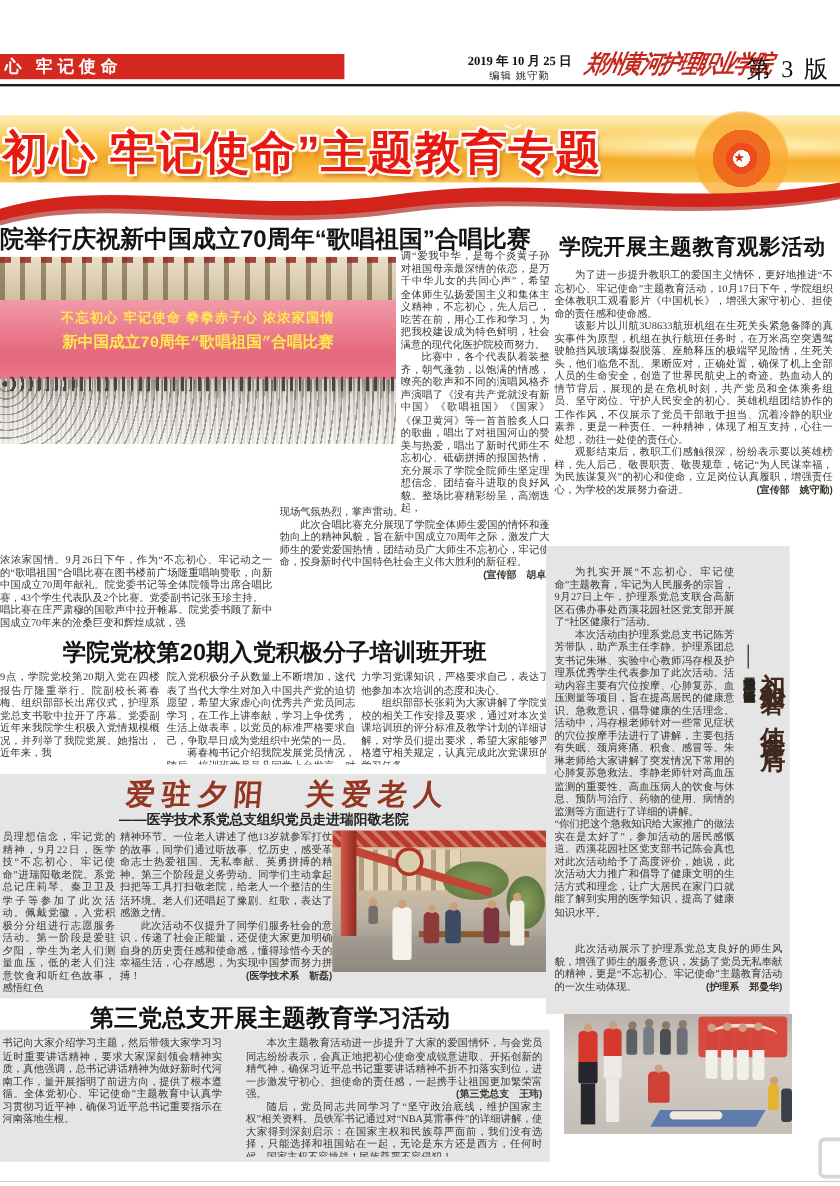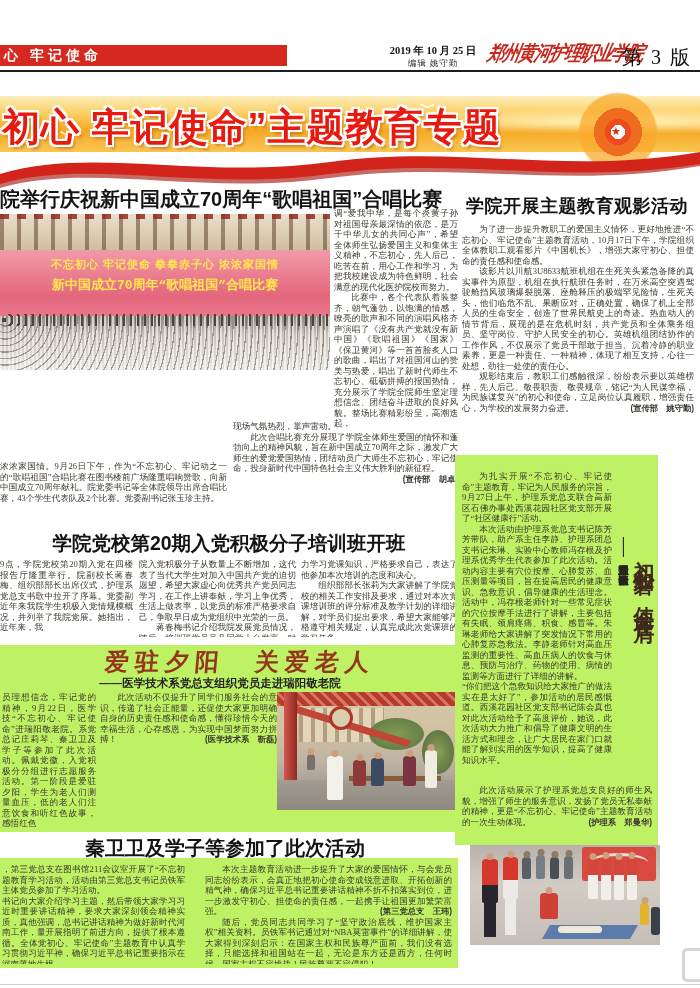--- a/index.html
+++ b/index.html
@@ -3,21 +3,21 @@
 <meta charset="utf-8">
 <style>
   html,body{margin:0;padding:0;}
   body{width:700px;height:988px;background:#fff;font-family:"Liberation Serif",serif;position:relative;overflow:hidden;}
   .abs{position:absolute;}
   .bt{font-size:8.6px;line-height:10.5px;color:#3b352e;text-align:justify;overflow:hidden;}
   .bt p{margin:0;text-indent:2em;}
   .bt p.ni{text-indent:0;}
   .sig{font-weight:bold;float:right;font-family:"Liberation Sans",sans-serif;font-size:8.3px;}
   .hl{font-family:"Liberation Sans",sans-serif;font-weight:bold;color:#141414;white-space:nowrap;}
-  .panel{background:#bef264;}
+  .panel{background:#e5e5e5;}
   .vert{writing-mode:vertical-rl;}
   .fg{position:absolute;border-radius:4px 4px 2px 2px;}
   .fg::before{content:"";position:absolute;top:-6px;left:50%;transform:translateX(-50%);width:7px;height:7px;border-radius:50%;background:#cda07c;}
   .fg.dk::before{background:#8d7a68;}
   .dove{position:absolute;color:rgba(255,255,255,.9);font-size:13px;font-weight:bold;font-family:"DejaVu Sans",sans-serif;}
 </style>
 </head>
 <body>
 
 <div class="abs" style="left:0;top:0;width:700px;height:96px;">
@@ -67,20 +67,21 @@
     repeating-radial-gradient(circle at 4px 6px,#4e443c 0 2.2px,rgba(0,0,0,0) 2.2px 7px);"></div>
 </div>
 
 <div class="abs bt" style="left:334px;top:208px;width:124px;height:230px;">
   <p class="ni">调“爱我中华，是每个炎黄子孙对祖国母亲最深情的依恋，是万千中华儿女的共同心声”，希望全体师生弘扬爱国主义和集体主义精神，不忘初心，先人后己，吃苦在前，用心工作和学习，为把我校建设成为特色鲜明，社会满意的现代化医护院校而努力。</p>
   <p>比赛中，各个代表队着装整齐，朝气蓬勃，以饱满的情感，嘹亮的歌声和不同的演唱风格齐声演唱了《没有共产党就没有新中国》《歌唱祖国》《国家》《保卫黄河》等一首首脍炙人口的歌曲，唱出了对祖国河山的赞美与热爱，唱出了新时代师生不忘初心、砥砺拼搏的报国热情，充分展示了学院全院师生坚定理想信念、团结奋斗进取的良好风貌。整场比赛精彩纷呈，高潮迭起，</p>
 </div>
 
 <div class="abs bt" style="left:0;top:421px;width:227px;height:84px;margin-top:40px;">
   <p class="ni">浓浓家国情。9月26日下午，作为“不忘初心、牢记动之一的“歌唱祖国”合唱比赛在图书楼前广场隆重唱响赞歌，向新中国成立70周年献礼。院党委书记等全体院领导出席合唱比赛，43个学生代表队及2个比赛。党委副书记张玉珍主持。</p>
+  <p class="ni">唱比赛在庄严肃穆的国歌声中拉开帷幕。院党委书顾了新中国成立70年来的沧桑巨变和辉煌成就，强</p>
 </div>
 <div class="abs bt" style="left:233px;top:421px;width:225px;height:86px;">
   <p class="ni">现场气氛热烈，掌声雷动。</p>
   <p><span>此次合唱比赛充分展现了学院全体师生爱国的情怀和蓬勃向上的精神风貌，旨在新中国成立70周年之际，激发广大师生的爱党爱国热情，团结动员广大师生不忘初心，牢记使命，投身新时代中国特色社会主义伟大胜利的新征程。</span><b class="sig">(宣传部　胡卓)</b></p>
 </div>
 
 <div class="abs hl" style="left:466px;top:194px;width:230px;font-size:18px;letter-spacing:0.5px;">学院开展主题教育观影活动</div>
 <div class="abs bt" style="left:462px;top:224px;width:232px;height:228px;">
   <p>为了进一步提升教职工的爱国主义情怀，更好地推进“不忘初心、牢记使命”主题教育活动，10月17日下午，学院组织全体教职工观看影片《中国机长》，增强大家守初心、担使命的责任感和使命感。</p>
   <p>该影片以川航3U8633航班机组在生死关头紧急备降的真实事件为原型，机组在执行航班任务时，在万米高空突遇驾驶舱挡风玻璃爆裂脱落、座舱释压的极端罕见险情，生死关头，他们临危不乱、果断应对，正确处置，确保了机上全部人员的生命安全，创造了世界民航史上的奇迹。热血动人的情节背后，展现的是在危机时刻，共产党员和全体乘务组员、坚守岗位、守护人民安全的初心。英雄机组团结协作的工作作风，不仅展示了党员干部敢于担当、沉着冷静的职业素养，更是一种责任、一种精神，体现了相互支持，心往一处想，劲往一处使的责任心。</p>
@@ -101,20 +102,21 @@
 
 </div>
 
 <div class="abs panel" style="left:0;top:645px;width:458px;height:187px;overflow:hidden;">
   <div class="abs" style="left:40px;top:1px;width:400px;text-align:center;font-family:'DejaVu Serif',serif;font-weight:bold;font-size:24px;color:#943520;letter-spacing:6px;transform:skewX(-5deg);white-space:nowrap;">爱驻夕阳　关爱老人</div>
   <div class="abs" style="left:40px;top:31px;width:360px;text-align:center;font-family:'Liberation Sans',sans-serif;font-weight:bold;font-size:11.5px;color:#222;white-space:nowrap;">——医学技术系党总支组织党员走进瑞阳敬老院</div>
   <div class="abs bt" style="left:2px;top:47px;width:94px;height:136px;">
     <p class="ni">员理想信念，牢记党的精神，9月22日，医学技“不忘初心、牢记使命”进瑞阳敬老院。系党总记庄莉琴、秦卫卫及学子等参加了此次活动。佩戴党徽，入党积极分分组进行志愿服务活动。第一阶段是爱驻夕阳，学生为老人们测量血压，低的老人们注意饮食和听红色故事，感悟红色</p>
   </div>
   <div class="abs bt" style="left:100px;top:47px;width:177px;height:136px;">
+    <p class="ni">精神环节。一位老人讲述了他13岁就参军打仗的故事，同学们通过听故事、忆历史，感受革命志士热爱祖国、无私奉献、英勇拼搏的精神。第三个阶段是义务劳动。同学们主动拿起扫把等工具打扫敬老院，给老人一个整洁的生活环境。老人们还唱起了豫剧、红歌，表达了感激之情。</p>
     <p><span>此次活动不仅提升了同学们服务社会的意识，传递了社会正能量，还促使大家更加明确自身的历史责任感和使命感，懂得珍惜今天的幸福生活，心存感恩，为实现中国梦而努力拼搏！</span><b class="sig">(医学技术系　靳磊)</b></p>
   </div>
 
   <div class="abs" style="left:277px;top:47px;width:181px;height:118px;overflow:hidden;background:linear-gradient(180deg,#d9c9a9 0%,#cfc0a2 35%,#bdb3a4 60%,#a49d93 80%,#97918a 100%);">
     <div class="abs" style="left:22px;top:16px;width:85px;height:34px;background:repeating-linear-gradient(90deg,rgba(120,90,60,.45) 0 4px,rgba(0,0,0,0) 4px 12px),#e3d5b8;"></div>
     <div class="abs" style="left:92px;top:26px;width:55px;height:32px;border-radius:50%;background:radial-gradient(#7f9852,#55703a);opacity:.95;"></div>
     <div class="abs" style="left:145px;top:38px;width:32px;height:44px;border-radius:50%;background:radial-gradient(#8aa05a,#4e663a);"></div>
     <div class="abs" style="left:0;top:0;width:181px;height:14px;background:repeating-linear-gradient(45deg,rgba(255,230,200,.35) 0 3px,rgba(0,0,0,0) 3px 8px),#b93a2c;"></div>
     <div class="abs" style="left:14px;top:12px;width:125px;height:7px;background:#c24638;transform:rotate(17deg);transform-origin:left top;"></div>
     <div class="abs" style="left:52px;top:14px;width:24px;height:24px;border-radius:50%;background:#d8cfae;border:3px solid #b03528;box-sizing:border-box;"></div>
@@ -123,24 +125,23 @@
     <div class="abs" style="left:72px;top:84px;width:92px;height:5px;background:#8a5a33;"></div>
     <div class="fg" style="left:30px;top:62px;width:8px;height:16px;background:#77706a;"></div>
     <div class="fg" style="left:50px;top:64px;width:16px;height:44px;background:#f4f1ea;"></div>
     <div class="fg" style="left:76px;top:68px;width:13px;height:26px;background:#8c3a3a;"></div>
     <div class="fg" style="left:94px;top:66px;width:13px;height:28px;background:#3c4a63;"></div>
     <div class="fg" style="left:126px;top:64px;width:13px;height:30px;background:#7c3440;"></div>
     <div class="fg" style="left:148px;top:58px;width:12px;height:38px;background:#efece2;"></div>
   </div>
 </div>
 
-<div class="abs hl" style="left:0;top:835px;width:450px;text-align:center;font-size:20px;">秦卫卫及学子等参加了此次活动</div>
+<div class="abs hl" style="left:0;top:835px;width:450px;text-align:center;font-size:20px;">第三党总支开展主题教育学习活动</div>
 <div class="abs panel" style="left:0;top:858px;width:458px;height:110px;overflow:hidden;">
   <div class="abs bt" style="left:2px;top:6px;width:183px;height:100px;">
-    <p class="ni">，第三党总支在图书馆211会议室开展了“不忘初题教育学习活动，活动由第三党总支书记员铁军主体党员参加了学习活动。</p>
     <p class="ni">书记向大家介绍学习主题，然后带领大家学习习近时重要讲话精神，要求大家深刻领会精神实质，真他强调，总书记讲话精神为做好新时代河南工作，量开展指明了前进方向，提供了根本遵循。全体党初心、牢记使命”主题教育中认真学习贯彻习近平神，确保习近平总书记重要指示在河南落地生根。</p>
   </div>
   <div class="abs bt" style="left:205px;top:6px;width:247px;height:100px;">
     <p><span>本次主题教育活动进一步提升了大家的爱国情怀，与会党员同志纷纷表示，会真正地把初心使命变成锐意进取、开拓创新的精气神，确保习近平总书记重要讲话精神不折不扣落实到位，进一步激发守初心、担使命的责任感，一起携手让祖国更加繁荣富强。</span><b class="sig">(第三党总支　王玮)</b></p>
     <p>随后，党员同志共同学习了“坚守政治底线，维护国家主权”相关资料。员铁军书记通过对“NBA莫雷事件”的详细讲解，使大家得到深刻启示：在国家主权和民族尊严面前，我们没有选择，只能选择和祖国站在一起，无论是东方还是西方，任何时候，国家主权不容挑战！民族尊严不容侵犯！</p>
   </div>
 </div>
 
 <div class="abs panel" style="left:455px;top:455px;width:203px;height:390px;overflow:hidden;">
   <div class="abs bt" style="left:7px;top:16px;width:150px;height:312px;">

